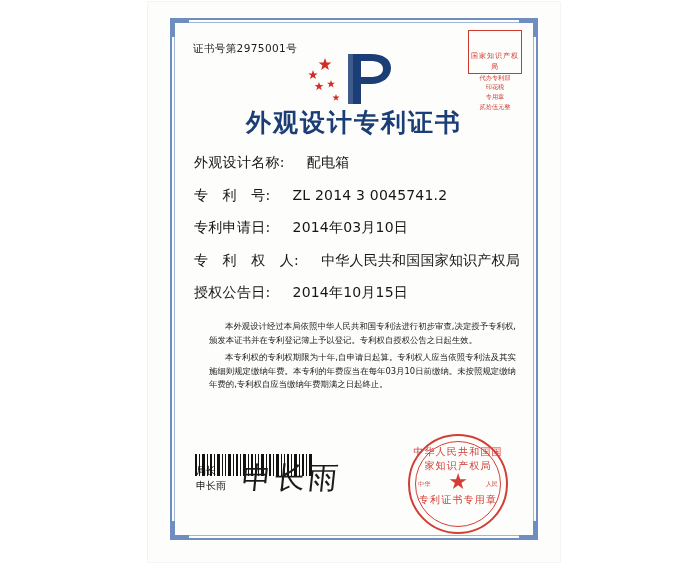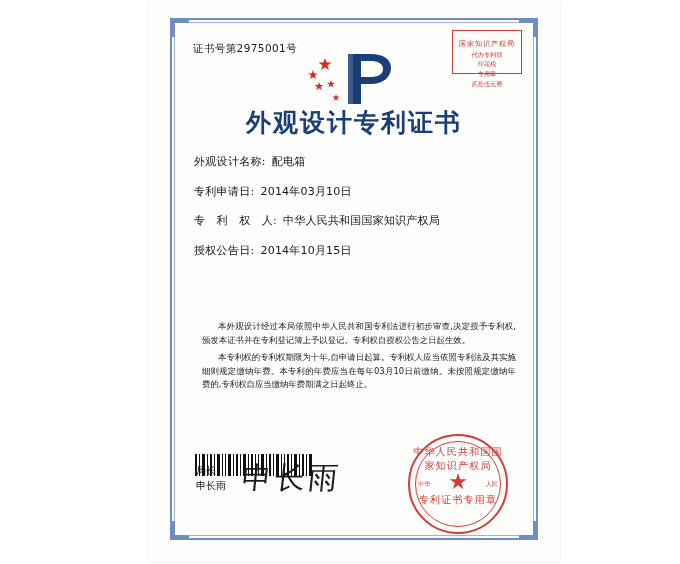--- a/index.html
+++ b/index.html
@@ -66,28 +66,28 @@
     color: #1b1b1b;
     letter-spacing: 0.4px;
     font-family: "DejaVu Sans", sans-serif;
   }
 
   
   .top-stamp {
     position: absolute;
     right: 38px;
     top: 28px;
-    width: 70px;
+    width: 54px;
     height: 44px;
     border: 1.6px solid #cf3a30;
     color: #cf3a30;
     font-size: 6.2px;
     line-height: 1.55;
     text-align: center;
-    padding-top: 8px;
+    padding-top: 20px;
     box-sizing: border-box;
     font-family: "DejaVu Sans", sans-serif;
   }
   .top-stamp .big {
     font-size: 7px;
     letter-spacing: 1px;
   }
 
   
   .emblem {
@@ -112,52 +112,52 @@
     letter-spacing: 2px;
     font-family: "DejaVu Sans", sans-serif;
   }
 
   
   .fields {
     position: absolute;
     left: 46px;
     top: 152px;
     width: 330px;
-    font-size: 11px;
+    font-size: 14px;
     color: #161616;
     font-family: "DejaVu Sans", sans-serif;
   }
   .field-row {
     display: flex;
     align-items: baseline;
     margin-bottom: 14.5px;
   }
   .field-label {
     white-space: nowrap;
     letter-spacing: 0.3px;
   }
   .field-value {
-    margin-left: 6px;
+    margin-left: 22px;
     letter-spacing: 0.2px;
   }
 
   
   .body-text {
     position: absolute;
     left: 46px;
     top: 318px;
     width: 322px;
     font-size: 8.4px;
     line-height: 1.62;
     color: #1a1a1a;
     text-align: justify;
     font-family: "DejaVu Sans", sans-serif;
   }
   .body-text p {
-    margin: 0 0 4px 8px;
+    margin: 0 0 4px 15px;
     text-indent: 16px;
   }
 
   
   .barcode {
     position: absolute;
     left: 47px;
     top: 452px;
     width: 118px;
     height: 22px;
@@ -289,20 +289,24 @@
         </g>
       </svg>
     </div>
 
     <div class="main-title">外观设计专利证书</div>
 
     <div class="fields">
       <div class="field-row">
         <span class="field-label">外观设计名称:</span>
         <span class="field-value">配电箱</span>
+      </div>
+      <div class="field-row">
+        <span class="field-label">专　利　号:</span>
+        <span class="field-value">ZL 2014 3 0045741.2</span>
       </div>
       <div class="field-row">
         <span class="field-label">专利申请日:</span>
         <span class="field-value">2014年03月10日</span>
       </div>
       <div class="field-row">
         <span class="field-label">专　利　权　人:</span>
         <span class="field-value">中华人民共和国国家知识产权局</span>
       </div>
       <div class="field-row">

